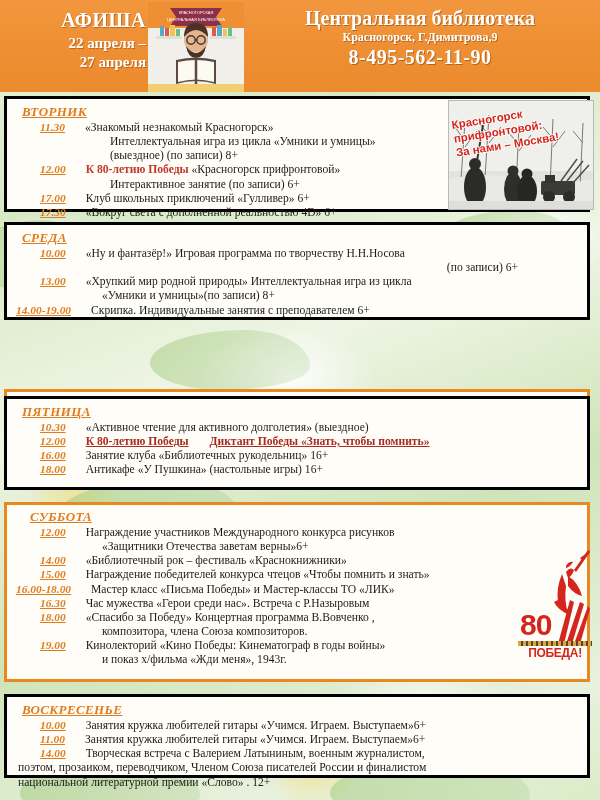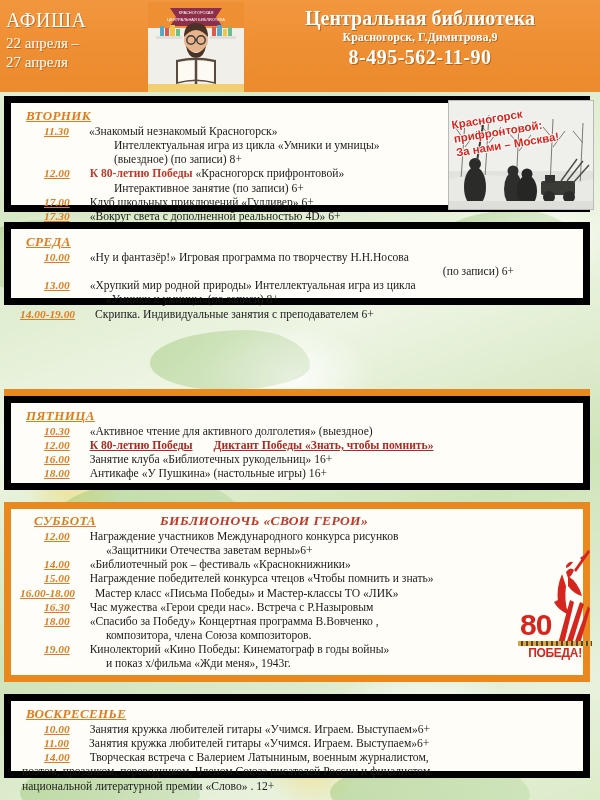--- a/index.html
+++ b/index.html
@@ -44,23 +44,23 @@
     position: absolute;
     left: 0; top: 0;
     width: 600px; height: 92px;
     background: linear-gradient(180deg, #f2973f 0%, #ef8f33 48%, #eb8b2e 100%);
     overflow: hidden;
   }
   .hdr-left {
     position: absolute;
     left: 6px; top: 8px;
     width: 140px;
-    text-align: left;
+    text-align: right;
     color: #ffffff;
-    font-weight: normal;
+    font-weight: bold;
     font-family: "Liberation Serif", "DejaVu Serif", serif;
     text-shadow: 1px 1px 0 rgba(120,60,10,.45);
     line-height: 1.28;
   }
   .hdr-afisha { font-size: 20px; letter-spacing: .5px; }
   .hdr-dates { font-size: 15px; }
 
   .hdr-logo {
     position: absolute;
     left: 148px; top: 2px;
@@ -82,21 +82,21 @@
   .hdr-l2 { font-size: 12px; }
   .hdr-l3 { font-size: 20px; letter-spacing: .5px; }
 
   
   .block {
     position: absolute;
     left: 4px;
     width: 586px;
     box-sizing: border-box;
     background: #fffdf7;
-    border: 7px solid #000000;
+    border: 3px solid #000000;
     padding: 3px 5px 3px 7px;
   }
   .block.orange-border { border-color: #e8881f; }
 
   .dayhead {
     font-style: italic;
     font-weight: bold;
     font-size: 13px;
     color: #e07c1e;
     text-decoration: underline;
@@ -373,21 +373,21 @@
     </g>
     <rect x="0" y="100" width="144" height="8" fill="#dededa"></rect>
   </svg>
   <div class="cap">
     <div>Красногорск</div>
     <div>прифронтовой:</div>
     <div>За нами – Москва!</div>
   </div>
 </div>
 
-<div class="block" style="top:222px; height:83px;">
+<div class="block" style="top:222px; height:98px;">
   <div class="dayhead">СРЕДА</div>
 
   <div class="row">
     <span class="time">10.00</span>
     <span class="desc">«Ну и фантазёр!» Игровая программа по творчеству Н.Н.Носова</span>
   </div>
   <div class="cont right">(по записи) 6+</div>
 
   <div class="row">
     <span class="time">13.00</span>
@@ -430,21 +430,20 @@
   </div>
   <div class="row">
     <span class="time">18.00</span>
     <span class="desc">Антикафе «У Пушкина» (настольные игры) 16+</span>
   </div>
 </div>
 
 <div class="block orange-border" style="top:502px; height:180px;">
   <div class="headrow">
     <span class="dayhead">СУББОТА</span>
-    <span class="special red">БИБЛИОНОЧЬ   «СВОИ ГЕРОИ»</span>
   </div>
 
   <div class="row">
     <span class="time">12.00</span>
     <span class="desc">Награждение участников  Международного конкурса рисунков</span>
   </div>
   <div class="cont indent2">«Защитники Отечества заветам верны»6+</div>
 
   <div class="row">
     <span class="time">14.00</span>

